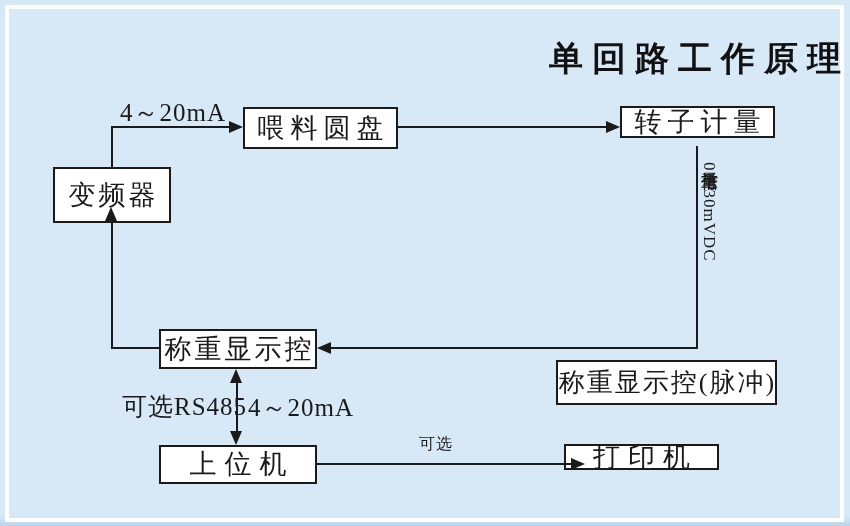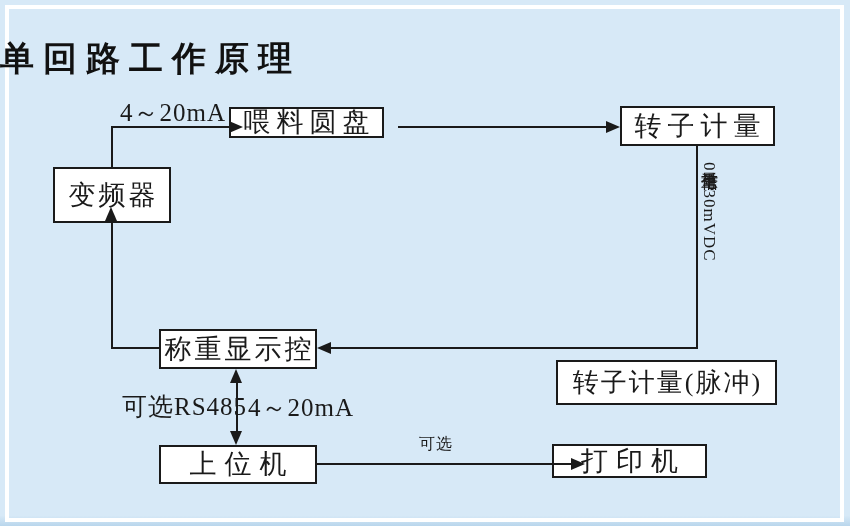--- a/index.html
+++ b/index.html
@@ -20,45 +20,45 @@
   }
   .frame{
     position:absolute;
     left:5px;top:5px;right:6px;bottom:4px;
     border:4px solid #ffffff;
     pointer-events:none;
   }
   .title{
     position:absolute;
     left:0;top:36px;width:850px;
-    text-align:left;
+    text-align:right;
     font-family:"Liberation Sans","DejaVu Sans",sans-serif;
     font-weight:bold;
     font-size:34px;
     letter-spacing:9px;
     color:#111;
   }
   .node{
     position:absolute;
     background:var(--box-fill);
     border:2px solid var(--ink);
     display:flex;
     align-items:center;
     justify-content:center;
     font-size:27px;
     line-height:1;
     white-space:nowrap;
   }
-  .n-feeding  {left:229px;top:107px;width:155px;height:31px;letter-spacing:6px;padding-left:6px;}
-  .n-rotor    {left:620px;top:106px;width:155px;height:40px;letter-spacing:6px;padding-left:6px;}
+  .n-feeding  {left:243px;top:107px;width:155px;height:42px;letter-spacing:6px;padding-left:6px;}
+  .n-rotor    {left:620px;top:106px;width:155px;height:32px;letter-spacing:6px;padding-left:6px;}
   .n-inverter {left:53px; top:167px;width:118px;height:56px;letter-spacing:3px;padding-left:3px;}
   .n-weighing {left:159px;top:329px;width:158px;height:40px;letter-spacing:3px;padding-left:3px;}
   .n-speed    {left:556px;top:360px;width:221px;height:45px;font-size:26px;letter-spacing:2px;padding-left:2px;}
   .n-host     {left:159px;top:445px;width:158px;height:39px;letter-spacing:8px;padding-left:8px;}
-  .n-printer  {left:552px;top:444px;width:155px;height:34px;letter-spacing:8px;padding-left:8px;}
+  .n-printer  {left:564px;top:444px;width:155px;height:26px;letter-spacing:8px;padding-left:8px;}
   .line{position:absolute;background:var(--ink);}
   .arr{position:absolute;width:0;height:0;}
   .arr.right{border-top:6px solid transparent;border-bottom:6px solid transparent;border-left:14px solid var(--ink);}
   .arr.left {border-top:6px solid transparent;border-bottom:6px solid transparent;border-right:14px solid var(--ink);}
   .arr.up   {border-left:6px solid transparent;border-right:6px solid transparent;border-bottom:14px solid var(--ink);}
   .arr.down {border-left:6px solid transparent;border-right:6px solid transparent;border-top:14px solid var(--ink);}
   .lbl{
     position:absolute;
     font-size:25px;
     line-height:1;
@@ -76,21 +76,21 @@
 <body>
 
 <div class="frame"></div>
 
 <div class="title">单回路工作原理</div>
 
 <div class="node n-feeding">喂料圆盘</div>
 <div class="node n-rotor">转子计量</div>
 <div class="node n-inverter">变频器</div>
 <div class="node n-weighing">称重显示控</div>
-<div class="node n-speed">转子计量(脉冲)</div>
+<div class="node n-speed">称重显示控(脉冲)</div>
 <div class="node n-host">上位机</div>
 <div class="node n-printer">打印机</div>
 
 <div class="line" style="left:111px;top:127px;width:2px;height:41px;"></div>
 <div class="line" style="left:111px;top:126px;width:120px;height:2px;"></div>
 <div class="arr right" style="left:229px;top:121px;"></div>
 <div class="lbl lbl-420-top">4～20mA</div>
 
 <div class="line" style="left:398px;top:126px;width:210px;height:2px;"></div>
 <div class="arr right" style="left:606px;top:121px;"></div>

